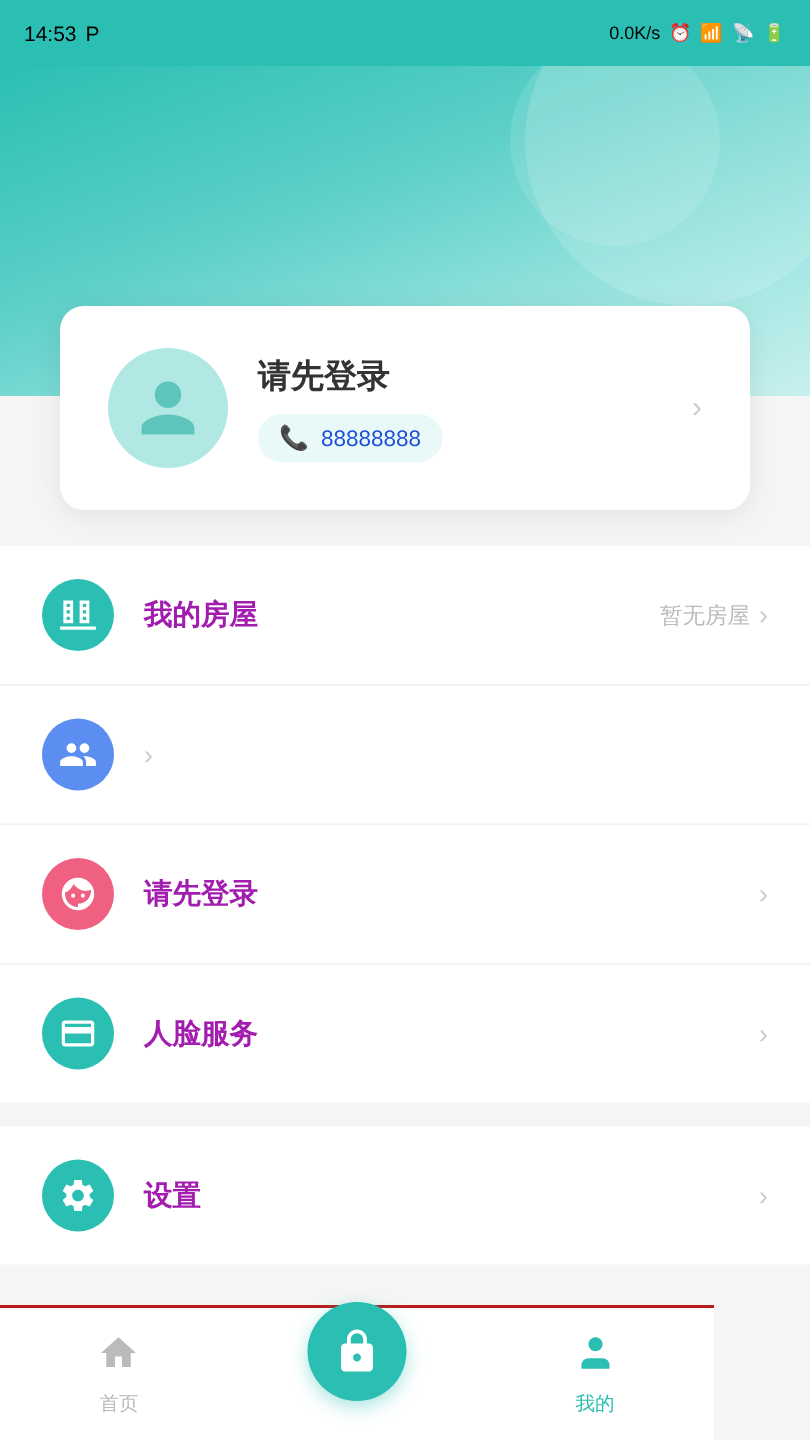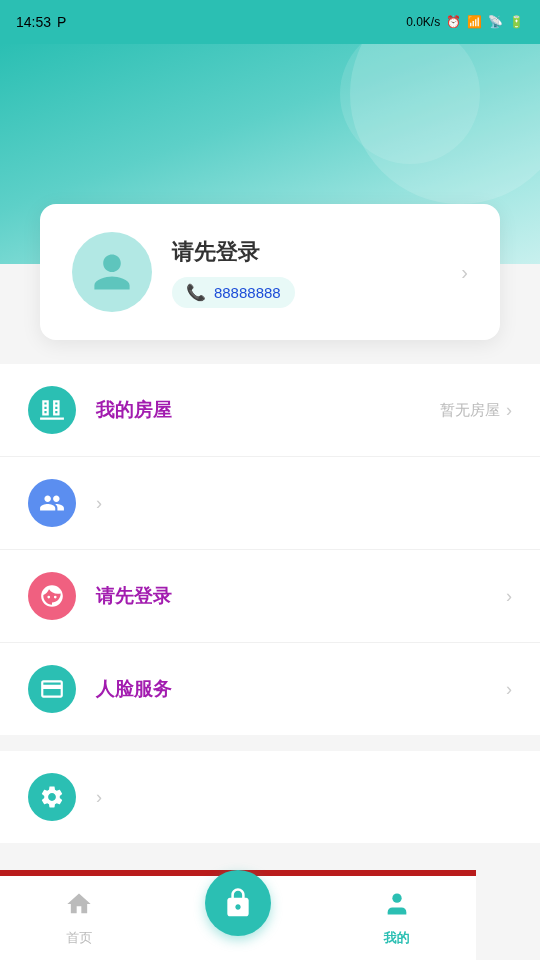--- a/index.html
+++ b/index.html
@@ -153,37 +153,37 @@
     }
 
     
     .bottom-nav {
       position: absolute;
       bottom: 0;
       left: 0;
       width: 476px;
       height: 90px;
       background: white;
-      border-top: 6px solid #b91c1c;
+      border-top: 2px solid #b91c1c;
       display: flex;
       align-items: center;
       justify-content: space-around;
     }
     .nav-item {
       display: flex;
       flex-direction: column;
       align-items: center;
       gap: 4px;
       cursor: pointer;
       flex: 1;
     }
     .nav-icon { font-size: 26px; color: #bbb; }
     .nav-icon.active-icon { color: #2bbfb3; }
     .nav-label { font-size: 13px; color: #bbb; }
-    .nav-label.active { color: #2bbfb3; font-weight: 700; }
+    .nav-label.active { color: #2bbfb3; font-weight: 400; }
 
     .nav-center-btn {
       width: 66px;
       height: 66px;
       border-radius: 50%;
       background: #2bbfb3;
       display: flex;
       align-items: center;
       justify-content: center;
       margin-bottom: 10px;
@@ -280,20 +280,21 @@
 
 </div>
 
 <div class="settings-section">
   <div class="menu-item">
     <div class="menu-icon-wrap menu-icon-teal">
       <svg class="menu-icon-svg" viewBox="0 0 24 24">
         <path d="M19.14 12.94c.04-.3.06-.61.06-.94 0-.32-.02-.64-.07-.94l2.03-1.58c.18-.14.23-.41.12-.61l-1.92-3.32c-.12-.22-.37-.29-.59-.22l-2.39.96c-.5-.38-1.03-.7-1.62-.94l-.36-2.54c-.04-.24-.24-.41-.48-.41h-3.84c-.24 0-.43.17-.47.41l-.36 2.54c-.59.24-1.13.57-1.62.94l-2.39-.96c-.22-.08-.47 0-.59.22L2.74 8.87c-.12.21-.08.47.12.61l2.03 1.58c-.05.3-.09.63-.09.94s.02.64.07.94l-2.03 1.58c-.18.14-.23.41-.12.61l1.92 3.32c.12.22.37.29.59.22l2.39-.96c.5.38 1.03.7 1.62.94l.36 2.54c.05.24.24.41.48.41h3.84c.24 0 .44-.17.47-.41l.36-2.54c.59-.24 1.13-.56 1.62-.94l2.39.96c.22.08.47 0 .59-.22l1.92-3.32c.12-.22.07-.47-.12-.61l-2.01-1.58zM12 15.6c-1.98 0-3.6-1.62-3.6-3.6s1.62-3.6 3.6-3.6 3.6 1.62 3.6 3.6-1.62 3.6-3.6 3.6z"></path>
       </svg>
     </div>
+    <span class="menu-label">设置</span>
     <div class="menu-right">
       <span class="menu-arrow">›</span>
     </div>
   </div>
 </div>
 
 <div class="bottom-nav">
 
   <div class="nav-item">
     <span class="nav-icon">

